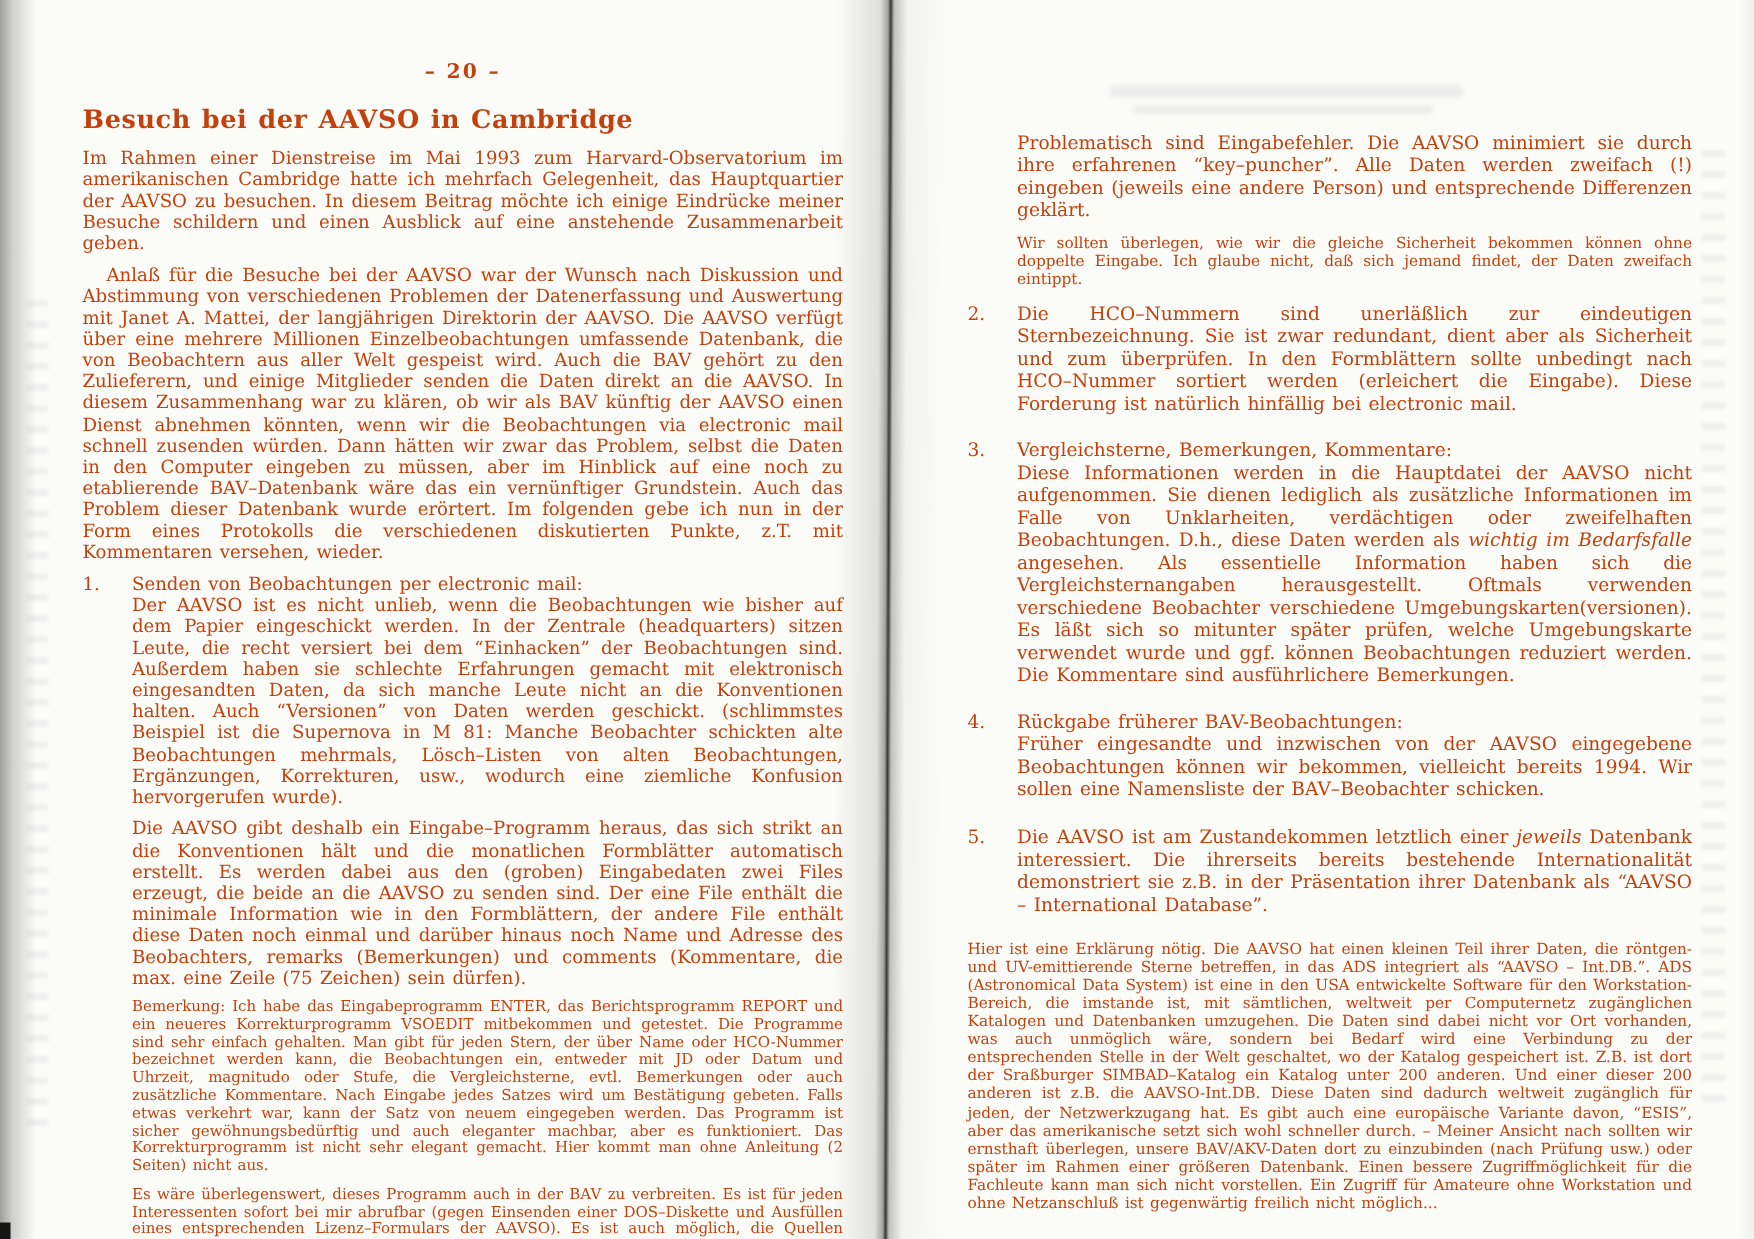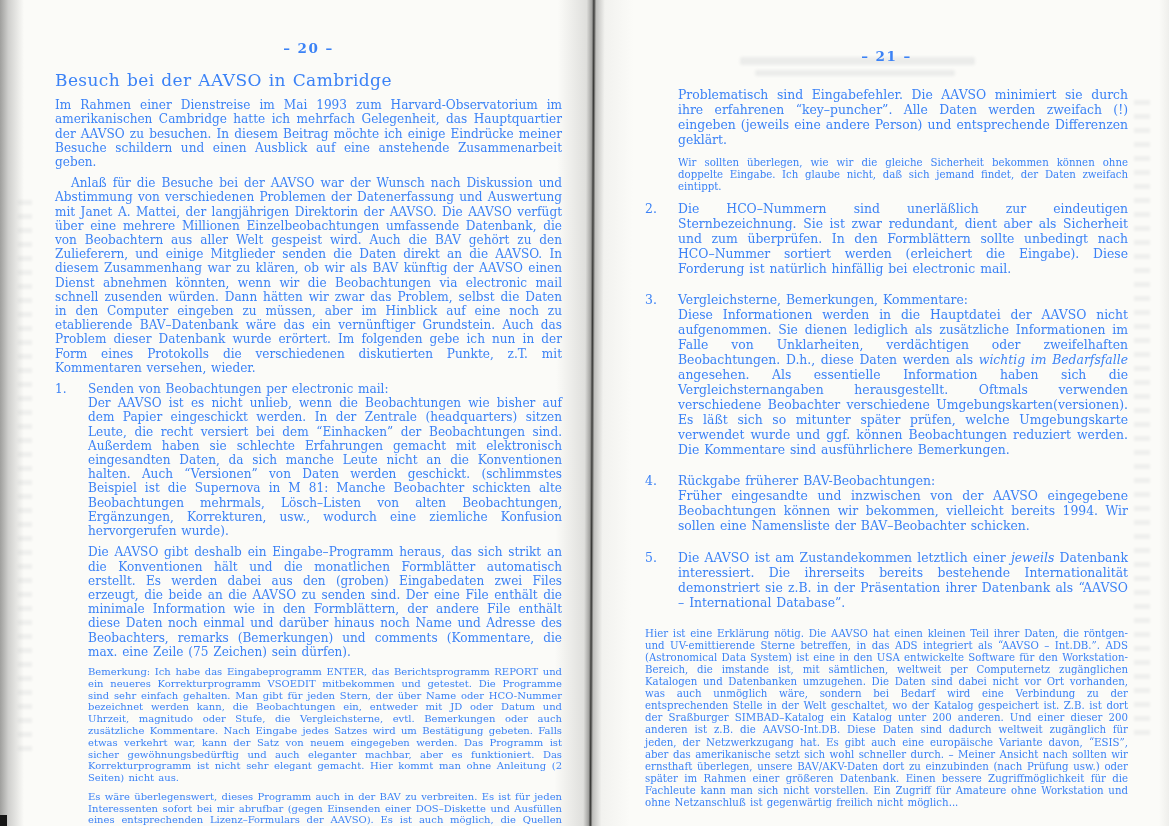--- a/index.html
+++ b/index.html
@@ -1,20 +1,20 @@
 <!DOCTYPE html>
 <html lang="de"><head>
 <meta charset="utf-8">
 <style>
   html,body{margin:0;padding:0;background:#e8e8e6;}
   .scan{
     position:relative;width:1169px;height:826px;overflow:hidden;
     background:#fbfbf8;
     font-family:"DejaVu Serif","Liberation Serif",serif;
-    color:#3b82f6;
+    color:#c2410c;
   }
   
   .edge-left{position:absolute;left:0;top:0;width:24px;height:100%;
     background:linear-gradient(to right,#9f9f9d 0,#cfcfcd 35%,rgba(255,255,255,0) 100%);}
   .edge-right{position:absolute;right:0;top:0;width:10px;height:100%;
     background:linear-gradient(to left,#efefec 0,rgba(255,255,255,0) 100%);}
   .gutter{position:absolute;left:556px;top:-4px;width:76px;height:834px;
     transform:rotate(.25deg);
     background:linear-gradient(to right,
       rgba(255,255,255,0) 0%,
@@ -32,21 +32,21 @@
   .pagenum{position:absolute;font-weight:bold;font-size:13.5px;letter-spacing:1.5px;text-align:center;}
   .col{position:absolute;text-align:justify;word-spacing:1px;}
   .col p{margin:0 0 7px 0;hyphens:auto;}
   .small{font-size:10px;line-height:11.8px;}
   .item{display:flex;margin-bottom:8px;}
   .item .num{flex:0 0 33px;}
   .item .body{flex:1;}
   .ital{font-style:italic;}
   
   .left-col{left:55px;top:38px;width:507px;font-size:12.1px;line-height:14.2px;}
-  .title{font-weight:normal;font-size:17px;letter-spacing:.4px;margin:17px 0 11px 0;text-align:left;}
+  .title{font-weight:bold;font-size:17px;letter-spacing:.4px;margin:17px 0 11px 0;text-align:left;}
   .indent-first{text-indent:16px;}
   
   .right-col{left:645px;top:50px;width:483px;font-size:12.4px;line-height:14.9px;}
   .right-col .blockpad{padding-left:33px;}
   .right-col p{margin:0 0 9px 0;}
   .right-col .small{font-size:10.2px;line-height:12.1px;}
 </style>
 </head>
 <body>
 
@@ -76,21 +76,20 @@
         <div>Senden von Beobachtungen per electronic mail:</div>
         <p>Der AAVSO ist es nicht unlieb, wenn die Beobachtungen wie bisher auf dem Papier eingeschickt werden. In der Zentrale (headquarters) sitzen Leute, die recht versiert bei dem “Einhacken” der Beobachtungen sind. Außerdem haben sie schlechte Erfahrungen gemacht mit elektronisch eingesandten Daten, da sich manche Leute nicht an die Konventionen halten. Auch “Versionen” von Daten werden geschickt. (schlimmstes Beispiel ist die Supernova in M 81: Manche Beobachter schickten alte Beobachtungen mehrmals, Lösch–Listen von alten Beobachtungen, Ergänzungen, Korrekturen, usw., wodurch eine ziemliche Konfusion hervorgerufen wurde).</p>
         <p>Die AAVSO gibt deshalb ein Eingabe–Programm heraus, das sich strikt an die Konventionen hält und die monatlichen Formblätter automatisch erstellt. Es werden dabei aus den (groben) Eingabedaten zwei Files erzeugt, die beide an die AAVSO zu senden sind. Der eine File enthält die minimale Information wie in den Formblättern, der andere File enthält diese Daten noch einmal und darüber hinaus noch Name und Adresse des Beobachters, remarks (Bemerkungen) und comments (Kommentare, die max. eine Zeile (75 Zeichen) sein dürfen).</p>
         <p class="small">Bemerkung: Ich habe das Eingabeprogramm ENTER, das Berichtsprogramm REPORT und ein neueres Korrekturprogramm VSOEDIT mitbekommen und getestet. Die Programme sind sehr einfach gehalten. Man gibt für jeden Stern, der über Name oder HCO-Nummer bezeichnet werden kann, die Beobachtungen ein, entweder mit JD oder Datum und Uhrzeit, magnitudo oder Stufe, die Vergleichsterne, evtl. Bemerkungen oder auch zusätzliche Kommentare. Nach Eingabe jedes Satzes wird um Bestätigung gebeten. Falls etwas verkehrt war, kann der Satz von neuem eingegeben werden. Das Programm ist sicher gewöhnungsbedürftig und auch eleganter machbar, aber es funktioniert. Das Korrekturprogramm ist nicht sehr elegant gemacht. Hier kommt man ohne Anleitung (2 Seiten) nicht aus.</p>
         <p class="small">Es wäre überlegenswert, dieses Programm auch in der BAV zu verbreiten. Es ist für jeden Interessenten sofort bei mir abrufbar (gegen Einsenden einer DOS–Diskette und Ausfüllen eines entsprechenden Lizenz–Formulars der AAVSO). Es ist auch möglich, die Quellen (Quick-BASIC) zu bekommen, um damit ggf. eine deutschsprachige Version zu erstellen.</p>
 
       </div>
     </div>
   </div>
 
-  <div class="pagenum" style="left:645px;top:48px;width:483px;">– 21 –</div>
 
   <div class="col right-col">
     <div style="height:38px;"></div>
 
     <p class="blockpad">Problematisch sind Eingabefehler. Die AAVSO minimiert sie durch ihre erfahrenen “key–puncher”. Alle Daten werden zweifach (!) eingeben (jeweils eine andere Person) und entsprechende Differenzen geklärt.</p>
     <p class="small blockpad">Wir sollten überlegen, wie wir die gleiche Sicherheit bekommen können ohne doppelte Eingabe. Ich glaube nicht, daß sich jemand findet, der Daten zweifach eintippt.</p>
 
     <div class="item">
       <span class="num">2.</span>
       <div class="body">

